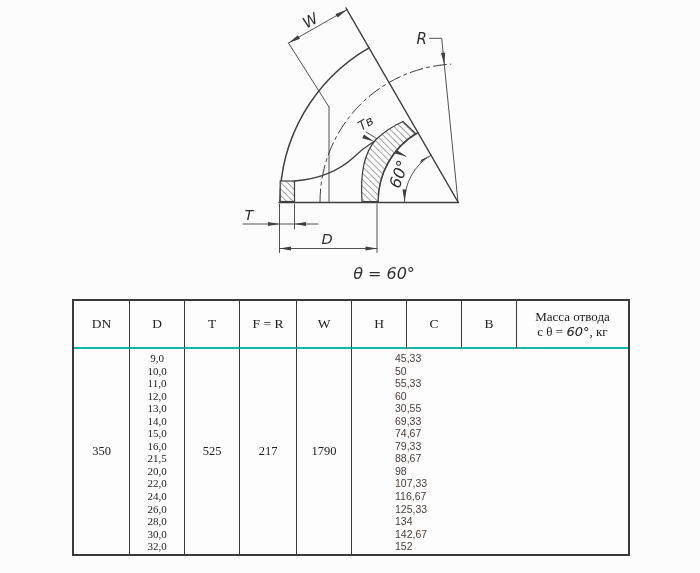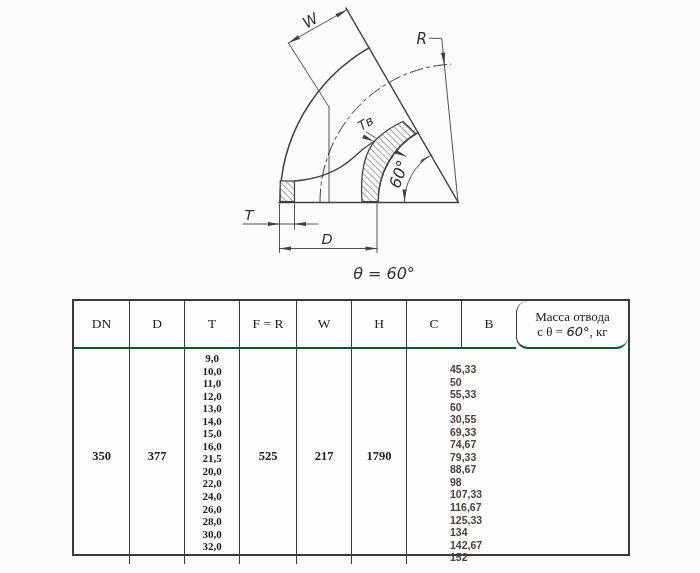--- a/index.html
+++ b/index.html
@@ -7,28 +7,28 @@
         font-family:"Liberation Serif",serif;color:#222;}
   #drawing-svg{position:absolute;left:0;top:0;}
 
   
   #dim-table{position:absolute;left:72px;top:299px;width:558px;height:257px;
              border:2px solid #3a3a3a;box-sizing:border-box;background:#fdfdfd;
              display:grid;
              grid-template-columns:55px 55px 55px 57px 55px 55px 55px 55px 1fr;
              grid-template-rows:48px 1fr;}
   .th,.td{box-sizing:border-box;}
-  .th{border-bottom:2px solid #14532d;display:flex;align-items:center;justify-content:center;
+  .th{border-bottom:2px solid #14b8a6;display:flex;align-items:center;justify-content:center;
       font-size:13.5px;text-align:center;}
   .bl{border-left:1.5px solid #3a3a3a;}
-  .td{display:flex;align-items:center;justify-content:center;font-size:12.5px;font-weight:bold;}
+  .td{display:flex;align-items:center;justify-content:center;font-size:12.5px;}
   .td.num-col{display:block;text-align:center;padding-top:3px;line-height:12.55px;font-size:11px;}
-  .td.mass-col{display:block;text-align:center;padding:14px 0 0 43px;line-height:12.55px;
+  .td.mass-col{display:block;text-align:center;padding:3px 0 0 43px;line-height:12.55px;
                font-size:10.5px;font-family:"Liberation Sans",sans-serif;}
-  .mass-hdr{line-height:15px;font-size:13px;border-radius:12px;}
+  .mass-hdr{line-height:15px;font-size:13px;}
   .ital-tech{font-family:"DejaVu Sans",sans-serif;font-style:italic;font-size:13px;}
 </style>
 </head>
 <body>
 
 <div id="page">
 
   <svg id="drawing-svg" width="700" height="573" viewBox="0 0 700 573">
     <defs>
       <pattern id="hatch" patternUnits="userSpaceOnUse" width="4.6" height="4.6" patternTransform="rotate(-45)">
@@ -106,21 +106,20 @@
     <div class="th bl">C</div>
     <div class="th bl">B</div>
     <div class="th bl mass-hdr">
       <div>
         <div>Масса отвода</div>
         <div><span>с θ = </span><span class="ital-tech">60°</span><span>, кг</span></div>
       </div>
     </div>
 
     <div class="td">350</div>
-    <div class="td bl">377</div>
     <div class="td bl num-col">
         <div>9,0</div>
         <div>10,0</div>
         <div>11,0</div>
         <div>12,0</div>
         <div>13,0</div>
         <div>14,0</div>
         <div>15,0</div>
         <div>16,0</div>
         <div>21,5</div>

